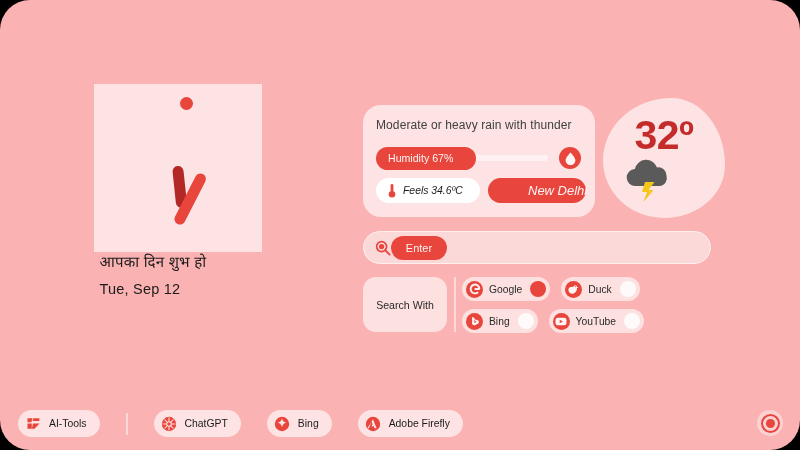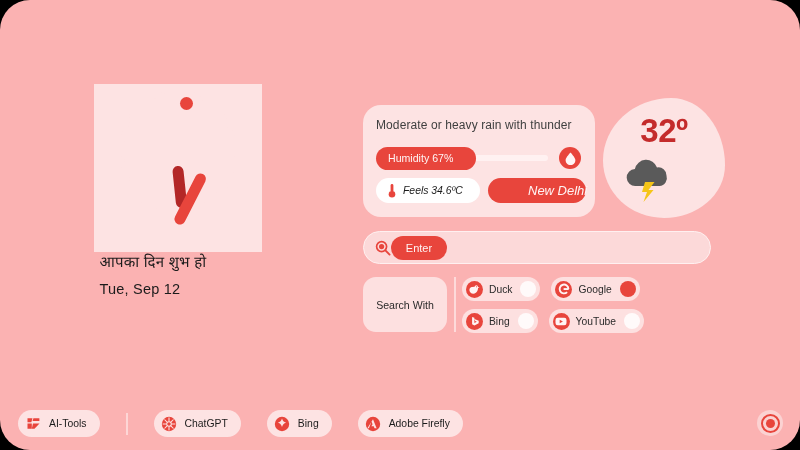--- a/index.html
+++ b/index.html
@@ -180,21 +180,21 @@
   }
   #temp-blob {
     position: absolute; inset: 0;
     background: #FDE3E3;
     border-radius: 56% 44% 50% 50% / 52% 56% 44% 48%;
   }
   #temperature-value {
     position: absolute;
     left: 0; right: 0; top: 14px;
     text-align: center;
-    font-size: 33px;
+    font-size: 41px;
     font-weight: bold;
     color: #C42B2B;
     letter-spacing: -.5px;
   }
   #weather-icon-storm {
     position: absolute;
     left: 18px; top: 58px;
     width: 54px; height: 46px;
   }
 
@@ -422,38 +422,38 @@
 
   <div id="search-with-panel">
     <span id="search-with-label">Search With</span>
   </div>
   <div id="engine-divider"></div>
 
   <div id="engine-list">
 
     <div class="engine-toggle">
       <span class="engine-badge">
+        <svg width="12" height="12" viewBox="0 0 12 12">
+          <path fill="none" stroke="#FFF4F4" stroke-width="1.9" d="M10.4 6 a4.4 4.4 0 1 0 -1.3 3.1"></path>
+          <rect x="5.6" y="5.1" width="5.1" height="1.9" fill="#FFF4F4"></rect>
+        </svg>
+      </span>
+      <span class="engine-name">Google</span>
+      <span class="engine-knob on"></span>
+    </div>
+
+    <div class="engine-toggle">
+      <span class="engine-badge">
         <svg width="11" height="11" viewBox="0 0 11 11">
           <path fill="#FFF4F4" d="M7.3 1.2 a1.7 1.7 0 0 1 1.7 1.7 l1.6 0.5 l-1.6 0.7 c0 2.6 -1.6 5.6 -4.4 5.6 S0.4 7.6 0.4 5.9 c0 -1.6 1.1 -2.7 2.6 -2.9 l2.6 -0.3 a1.7 1.7 0 0 1 1.7 -1.5 Z"></path>
           <circle cx="7.5" cy="2.7" r="0.55" fill="#E8453C"></circle>
         </svg>
       </span>
       <span class="engine-name">Duck</span>
       <span class="engine-knob"></span>
-    </div>
-
-    <div class="engine-toggle">
-      <span class="engine-badge">
-        <svg width="12" height="12" viewBox="0 0 12 12">
-          <path fill="none" stroke="#FFF4F4" stroke-width="1.9" d="M10.4 6 a4.4 4.4 0 1 0 -1.3 3.1"></path>
-          <rect x="5.6" y="5.1" width="5.1" height="1.9" fill="#FFF4F4"></rect>
-        </svg>
-      </span>
-      <span class="engine-name">Google</span>
-      <span class="engine-knob on"></span>
     </div>
 
     <div class="engine-toggle">
       <span class="engine-badge">
         <svg width="11" height="11" viewBox="0 0 11 11">
           <path fill="#FFF4F4" d="M3.1 0.9 l2.3 0.9 l0 5.2 l2.4 -1.3 l-1.6 -0.7 l-0.8 -2.1 l4.3 1.8 l0 2.5 l-4.3 2.4 l-2.3 -1.3 Z"></path>
         </svg>
       </span>
       <span class="engine-name">Bing</span>
       <span class="engine-knob"></span>

